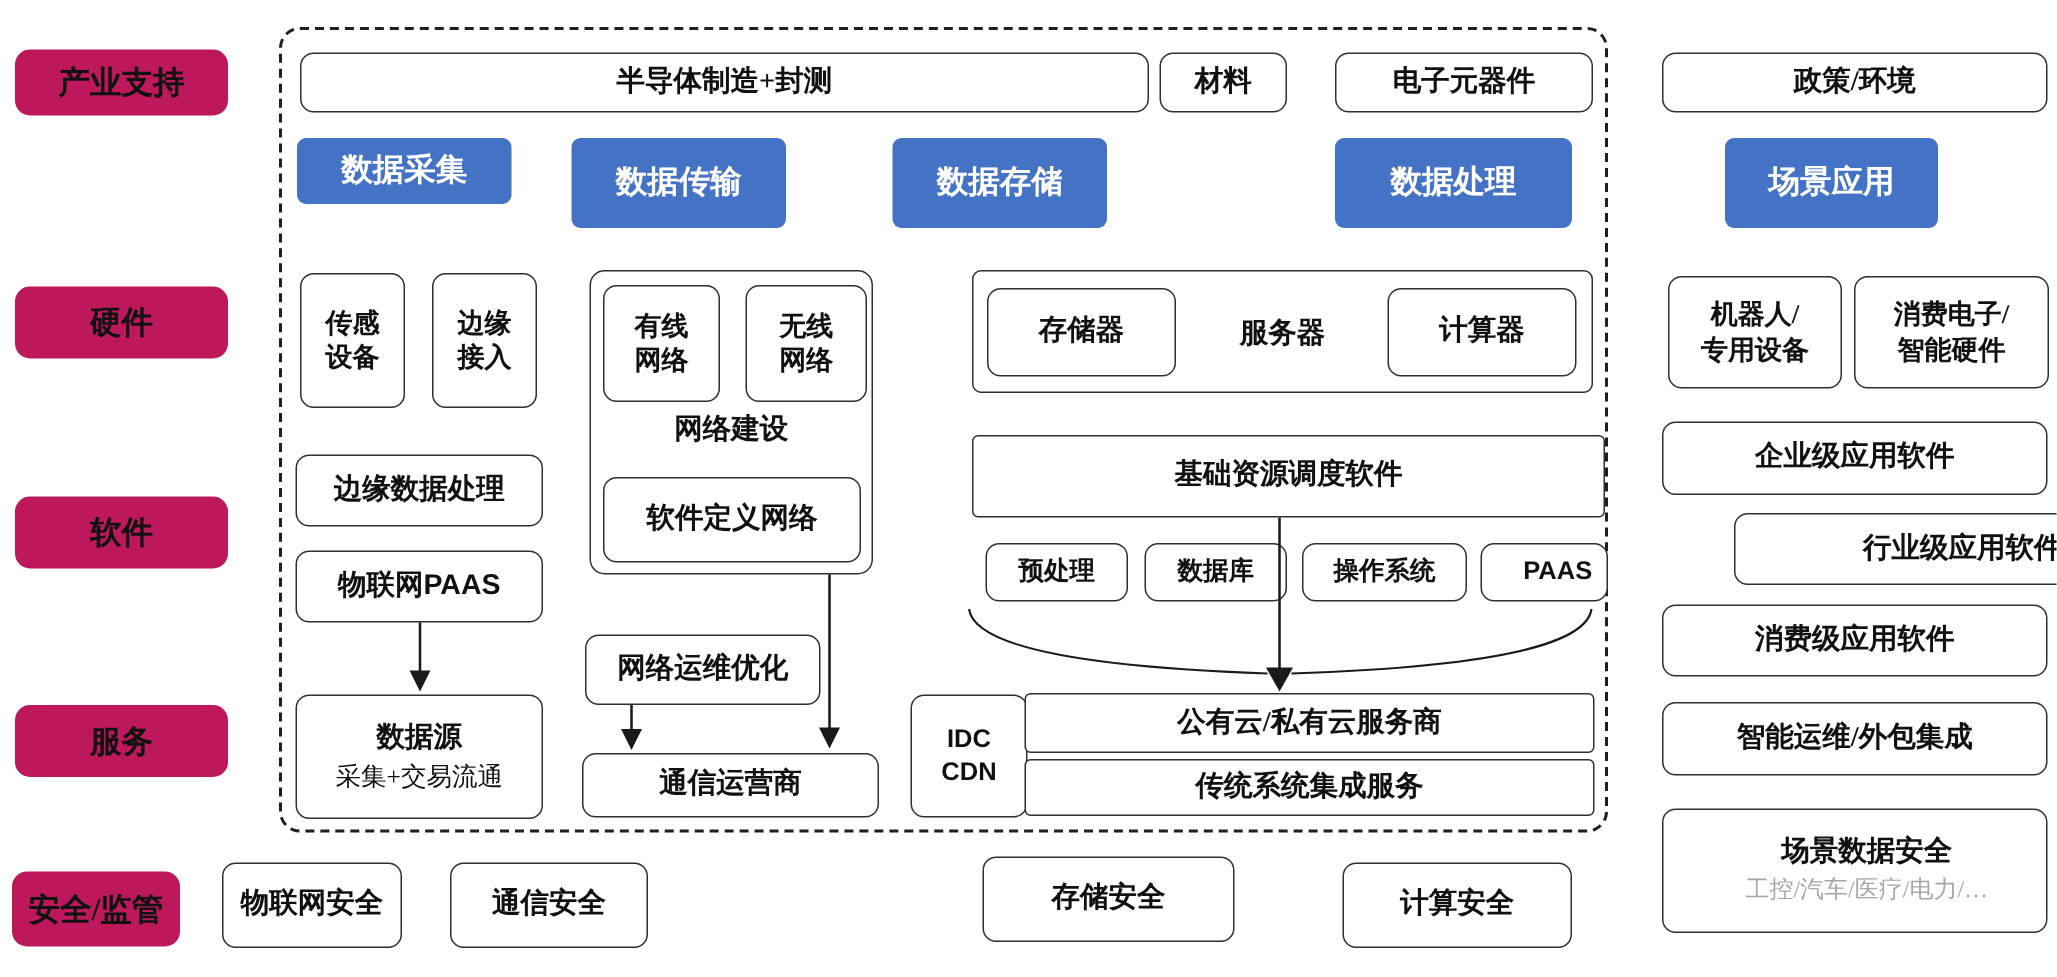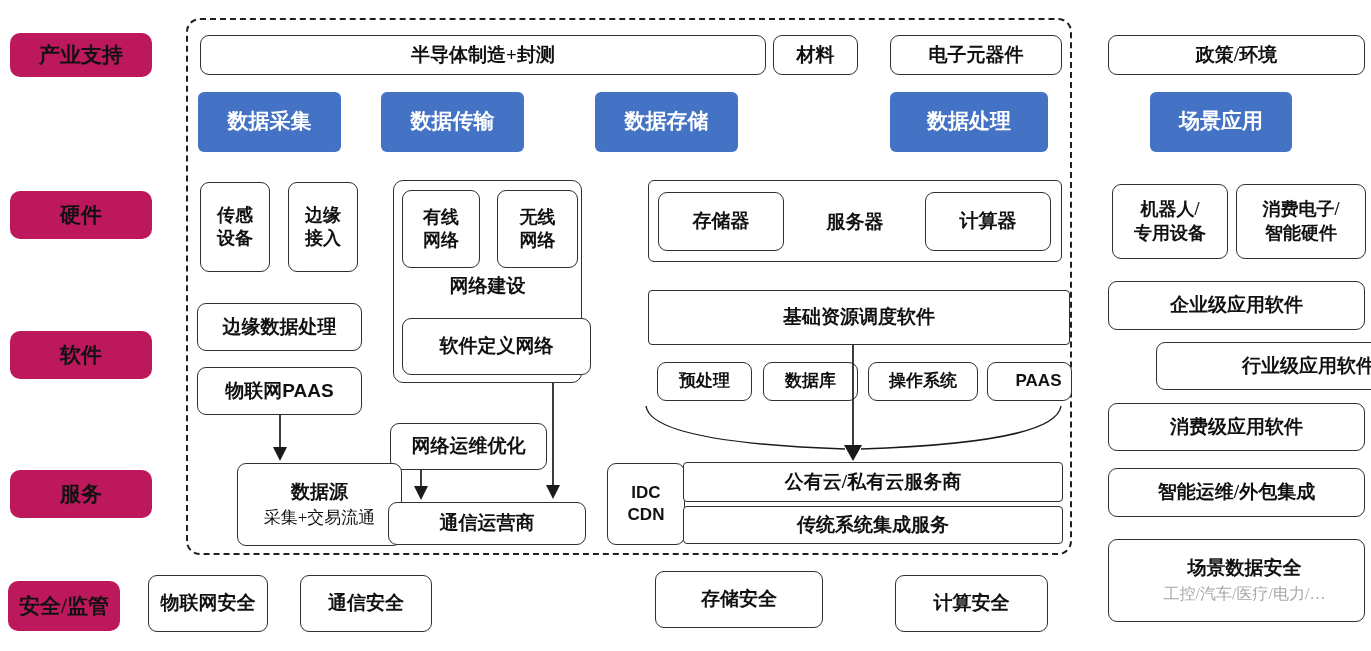--- a/index.html
+++ b/index.html
@@ -36,21 +36,21 @@
 <div class="rowlabel" style="left:10px;top:191px;width:142px;height:48px;">硬件</div>
 <div class="rowlabel" style="left:10px;top:331px;width:142px;height:48px;">软件</div>
 <div class="rowlabel" style="left:10px;top:470px;width:142px;height:48px;">服务</div>
 <div class="rowlabel" style="left:8px;top:581px;width:112px;height:50px;">安全/监管</div>
 
 <div class="box" style="left:200px;top:35px;width:566px;height:40px;">半导体制造+封测</div>
 <div class="box" style="left:773px;top:35px;width:85px;height:40px;">材料</div>
 <div class="box" style="left:890px;top:35px;width:172px;height:40px;">电子元器件</div>
 <div class="box" style="left:1108px;top:35px;width:257px;height:40px;">政策/环境</div>
 
-<div class="box blue" style="left:198px;top:92px;width:143px;height:60px;">数据采集</div>
+<div class="box blue" style="left:198px;top:92px;width:143px;height:44px;">数据采集</div>
 <div class="box blue" style="left:381px;top:92px;width:143px;height:60px;">数据传输</div>
 <div class="box blue" style="left:595px;top:92px;width:143px;height:60px;">数据存储</div>
 <div class="box blue" style="left:890px;top:92px;width:158px;height:60px;">数据处理</div>
 <div class="box blue" style="left:1150px;top:92px;width:142px;height:60px;">场景应用</div>
 
 <div class="box col2 small" style="left:200px;top:182px;width:70px;height:90px;">
   <span>传感</span>
   <span>设备</span>
 </div>
 <div class="box col2 small" style="left:288px;top:182px;width:70px;height:90px;">
@@ -62,21 +62,21 @@
   <span class="grouplabel" style="top:92px;">网络建设</span>
 </div>
 <div class="box col2 small" style="left:402px;top:190px;width:78px;height:78px;">
   <span>有线</span>
   <span>网络</span>
 </div>
 <div class="box col2 small" style="left:497px;top:190px;width:81px;height:78px;">
   <span>无线</span>
   <span>网络</span>
 </div>
-<div class="box" style="left:402px;top:318px;width:189px;height:57px;">软件定义网络</div>
+<div class="box" style="left:402px;top:318px;width:172px;height:57px;">软件定义网络</div>
 
 <div class="group" style="left:648px;top:180px;width:414px;height:82px;border-radius:6px;">
   <span class="grouplabel" style="top:28px;">服务器</span>
 </div>
 <div class="box" style="left:658px;top:192px;width:126px;height:59px;">存储器</div>
 <div class="box" style="left:925px;top:192px;width:126px;height:59px;">计算器</div>
 
 <div class="box col2 small" style="left:1112px;top:184px;width:116px;height:75px;">
   <span>机器人/</span>
   <span>专用设备</span>
@@ -91,21 +91,21 @@
 <div class="box sq" style="left:648px;top:290px;width:422px;height:55px;">基础资源调度软件</div>
 <div class="box tiny" style="left:647px;top:362px;width:95px;height:39px;">预处理</div>
 <div class="box tiny" style="left:753px;top:362px;width:95px;height:39px;">数据库</div>
 <div class="box tiny" style="left:858px;top:362px;width:110px;height:39px;">操作系统</div>
 <div class="box tiny sans" style="left:977px;top:362px;width:85px;height:39px;padding-left:18px;">PAAS</div>
 <div class="box" style="left:1108px;top:281px;width:257px;height:49px;">企业级应用软件</div>
 <div class="box" style="left:1156px;top:342px;width:305px;height:48px;">行业级应用软件</div>
 <div class="box" style="left:1108px;top:403px;width:257px;height:48px;">消费级应用软件</div>
 
 <div class="box" style="left:390px;top:423px;width:157px;height:47px;">网络运维优化</div>
-<div class="box col2" style="left:197px;top:463px;width:165px;height:83px;margin-left:40px;">
+<div class="box col2" style="left:197px;top:463px;width:165px;height:83px;">
   <span>数据源</span>
   <span class="subline">采集+交易流通</span>
 </div>
 <div class="box" style="left:388px;top:502px;width:198px;height:43px;">通信运营商</div>
 <div class="box col2 tiny sans" style="left:597px;top:463px;width:78px;height:82px;">
   <span>IDC</span>
   <span>CDN</span>
 </div>
 <div class="box sq" style="left:683px;top:462px;width:380px;height:40px;">公有云/私有云服务商</div>
 <div class="box sq" style="left:683px;top:506px;width:380px;height:38px;">传统系统集成服务</div>

